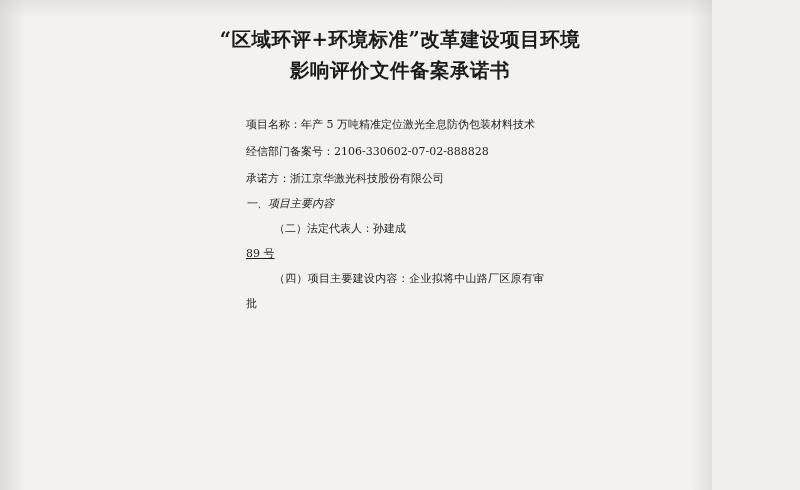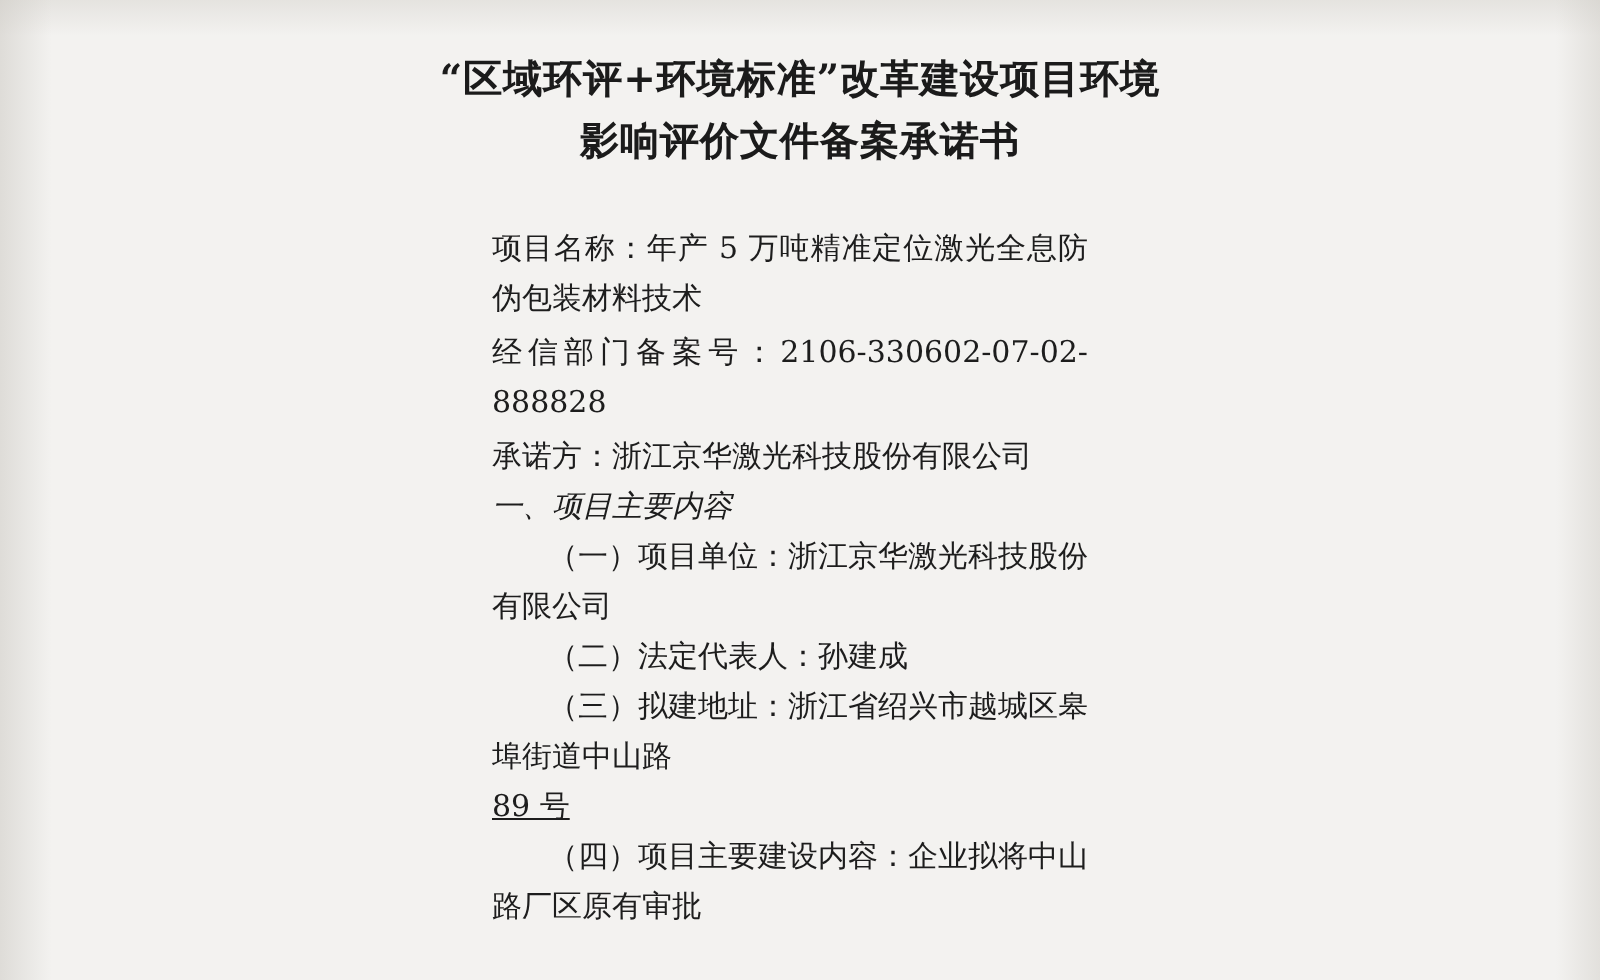--- a/index.html
+++ b/index.html
@@ -5,21 +5,21 @@
   html, body {
     margin: 0;
     padding: 0;
     background: #f0efed;
   }
   body {
     font-family: "DejaVu Serif", "Liberation Serif", serif;
   }
   .page {
     position: relative;
-    width: 800px;
+    width: 712px;
     height: 490px;
     background: #f3f2f0;
     overflow: hidden;
     box-sizing: border-box;
   }
   
   .paper-tint {
     position: absolute;
     inset: 0;
     background:
@@ -52,21 +52,21 @@
     text-align: center;
   }
   .body {
     margin-top: 26px;
     padding-left: 186px;
     padding-right: 196px;
     color: #1d1d1d;
   }
   .body p {
     margin: 0;
-    font-size: 15px;
+    font-size: 11px;
     line-height: 25px;
     text-align: justify;
     text-justify: inter-ideograph;
   }
   .sub { text-indent: 28px; }
   .heading { font-weight: normal; font-style: italic; }
   .blk { margin-top: 2px; }
   .para-block p { text-indent: 0; }
   .cont { text-indent: 0; text-decoration: underline; }
 </style>
@@ -92,22 +92,20 @@
       <div class="para-block blk">
         <p><span>经信部门备案号：</span><span>2106-330602-07-02-888828</span></p>
       </div>
 
       <div class="para-block blk">
         <p><span>承诺方：</span><span>浙江京华激光科技股份有限公司</span></p>
       </div>
 
       <p class="heading blk">一、项目主要内容</p>
 
-      <p class="sub">（一）项目单位：浙江京华激光科技股份有限公司</p>
       <p class="sub">（二）法定代表人：孙建成</p>
-      <p class="sub">（三）拟建地址：浙江省绍兴市越城区皋埠街道中山路</p>
       <p class="cont">89 号</p>
 
       <p class="sub">（四）项目主要建设内容：企业拟将中山路厂区原有审批</p>
 
     </div>
   </div>
 </div>
 
 </body></html>

